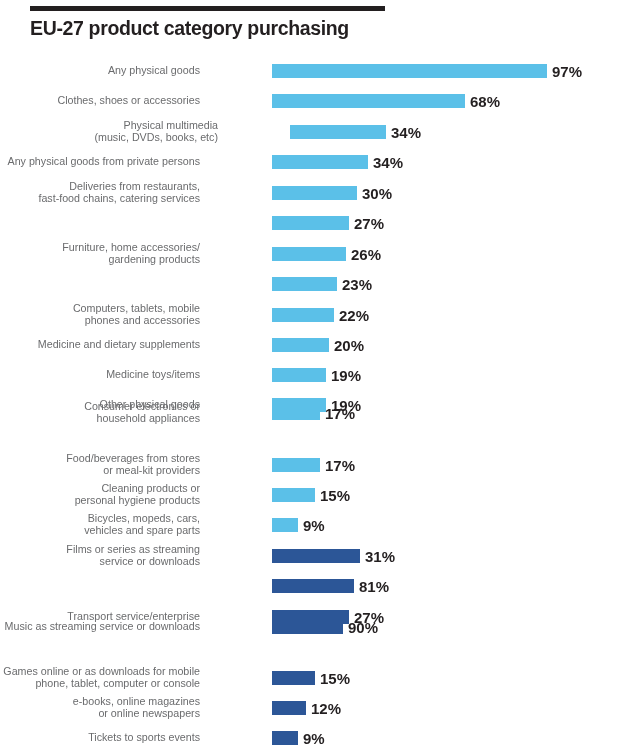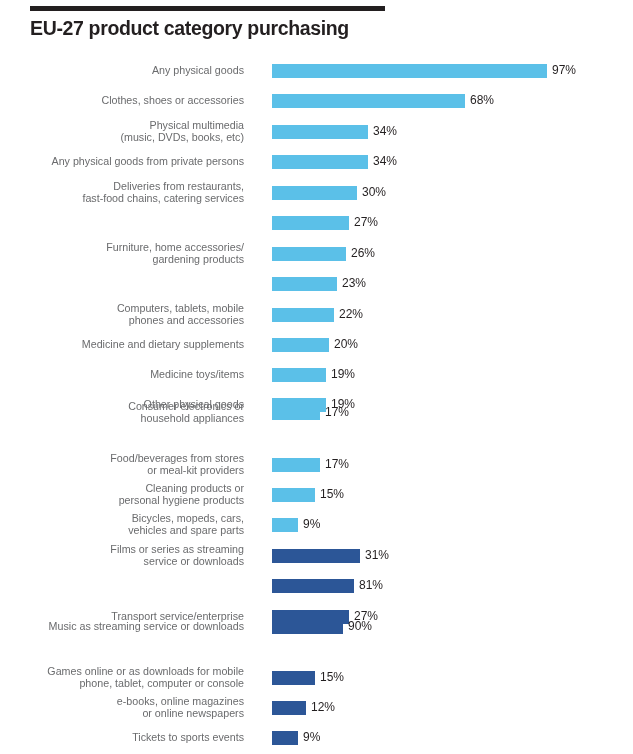--- a/index.html
+++ b/index.html
@@ -42,21 +42,20 @@
     left: 0;
     top: 57px;
     width: 633px;
   }
 
   .row {
     position: absolute;
     left: 0;
     width: 568px;
     height: 14px;
-    padding-left: 44px;
   }
 
   .row-label {
     position: absolute;
     right: 368px;          
     width: 232px;
     text-align: right;
     font-size: 10.7px;
     line-height: 12.3px;
     color: #6a6b6d;
@@ -72,22 +71,22 @@
     left: 272px;
     top: 0;
     height: 14px;
   }
   .bar.goods    { background: #5bc0e8; }
   .bar.services { background: #2c5697; }
 
   .bar-value {
     position: absolute;
     top: -1px;
-    font-size: 12px;
-    font-weight: normal;
+    font-size: 15px;
+    font-weight: bold;
     color: #231f20;
     white-space: nowrap;
   }
 </style>
 </head>
 <body>
 
 <div id="header">
   <div id="title-rule"></div>
   <div id="chart-title">EU-27 product category purchasing</div>
@@ -97,21 +96,21 @@
     <div class="row" style="top: 7px;">
       <div class="row-label lines1">Any physical goods</div>
       <div class="bar goods" style="width: 275px; background: rgb(91, 192, 232);"></div>
       <div class="bar-value" style="left: 552px;">97%</div>
     </div>
     <div class="row" style="top: 37px;">
       <div class="row-label lines1">Clothes, shoes or accessories</div>
       <div class="bar goods" style="width: 193px; background: rgb(91, 192, 232);"></div>
       <div class="bar-value" style="left: 470px;">68%</div>
     </div>
-    <div class="row" style="top: 68px;">
+    <div class="row" style="top: 68px; margin-left: 18px;">
       <div class="row-label lines2">Physical multimedia
 (music, DVDs, books, etc)</div>
       <div class="bar goods" style="width: 96px; background: rgb(91, 192, 232);"></div>
       <div class="bar-value" style="left: 373px;">34%</div>
     </div>
     <div class="row" style="top: 98px;">
       <div class="row-label lines1">Any physical goods from private persons</div>
       <div class="bar goods" style="width: 96px; background: rgb(91, 192, 232);"></div>
       <div class="bar-value" style="left: 373px;">34%</div>
     </div>

